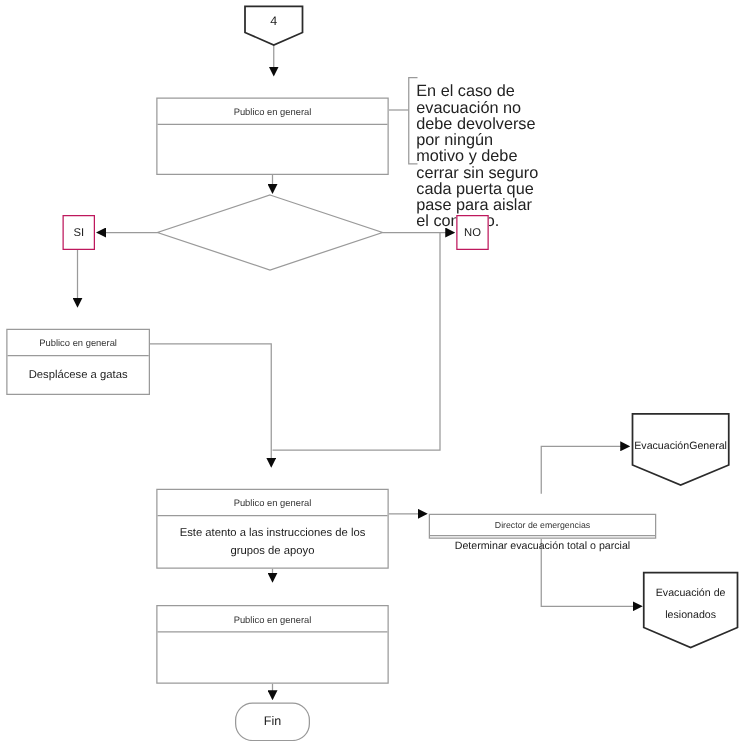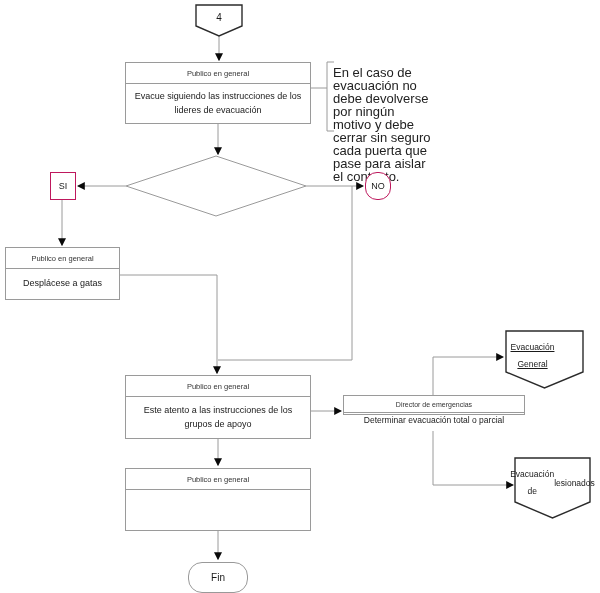--- a/index.html
+++ b/index.html
@@ -3,21 +3,21 @@
 <meta charset="utf-8">
 <style>
   html,body{margin:0;padding:0;background:#fff;}
   .canvas{
     position:relative;width:600px;height:593px;background:#ffffff;
     font-family:"Liberation Sans", sans-serif;color:#1a1a1a;overflow:hidden;
   }
   .canvas svg{position:absolute;left:0;top:0;}
   .pbox{
     position:absolute;border:1px solid #9a9a9a;background:#fff;box-sizing:border-box;
-    display:flex;flex-direction:column;
+    display:flex;flex-direction:column;margin-top:16px;
   }
   .pbox .hdr{
     flex:0 0 20px;border-bottom:1px solid #9a9a9a;display:flex;align-items:center;
     justify-content:center;font-size:7.5px;color:#333;
   }
   .pbox .bd{
     flex:1;display:flex;align-items:center;justify-content:center;text-align:center;
     font-size:9px;line-height:1.5;padding:2px 8px;
   }
   .small-hdr .hdr{flex:0 0 16px;font-size:7px;}
@@ -70,50 +70,49 @@
 
     <polygon points="506,331 583,331 583,372 544.5,388 506,372" fill="#ffffff" stroke="#2b2b2b" stroke-width="1.4"></polygon>
 
     <polygon points="515,458 590,458 590,502 552.5,518 515,502" fill="#ffffff" stroke="#2b2b2b" stroke-width="1.4"></polygon>
   </svg>
 
   <div class="lbl" style="left:196px;top:8px;width:46px;height:18px;font-size:10px;">4</div>
 
   <div class="pbox" style="left:125px;top:62px;width:186px;height:62px;">
     <div class="hdr">Publico en general</div>
-    <div class="bd">Evacue siguiendo las instrucciones de los lideres de evacuación</div>
   </div>
 
   <div class="note-text">En el caso de evacuación no debe devolverse por ningún motivo y debe cerrar sin seguro cada puerta que pase para aislar el contacto.</div>
 
 
   <div class="branch" style="left:50px;top:172px;width:26px;height:28px;">SI</div>
-  <div class="branch" style="left:365px;top:172px;width:26px;height:28px;border-radius:12px;">NO</div>
+  <div class="branch" style="left:365px;top:172px;width:26px;height:28px;">NO</div>
 
   <div class="pbox" style="left:5px;top:247px;width:115px;height:53px;">
     <div class="hdr">Publico en general</div>
     <div class="bd">Desplácese a gatas</div>
   </div>
 
   <div class="pbox" style="left:125px;top:375px;width:186px;height:64px;">
     <div class="hdr">Publico en general</div>
     <div class="bd">Este atento a las instrucciones de los grupos de apoyo</div>
   </div>
 
   <div class="pbox small-hdr" style="left:343px;top:395px;width:182px;height:20px;">
     <div class="hdr">Director de emergencias</div>
     <div class="bd">Determinar evacuación total o parcial</div>
   </div>
 
-  <div class="lbl" style="left:494px;top:339px;width:77px;height:34px;font-size:8.5px;flex-direction:column;line-height:17px;text-decoration:underline;">
+  <div class="lbl" style="left:506px;top:339px;width:77px;height:34px;font-size:8.5px;flex-direction:row;line-height:17px;">
     <span>Evacuación</span>
     <span>General</span>
   </div>
 
-  <div class="lbl" style="left:515px;top:466px;width:75px;height:34px;font-size:8.5px;flex-direction:row;line-height:17px;">
+  <div class="lbl" style="left:515px;top:466px;width:75px;height:34px;font-size:8.5px;flex-direction:column;line-height:17px;">
     <span>Evacuación de</span>
     <span>lesionados</span>
   </div>
 
   <div class="pbox" style="left:125px;top:468px;width:186px;height:63px;">
     <div class="hdr">Publico en general</div>
   </div>
 
   <div class="terminator">Fin</div>
 

